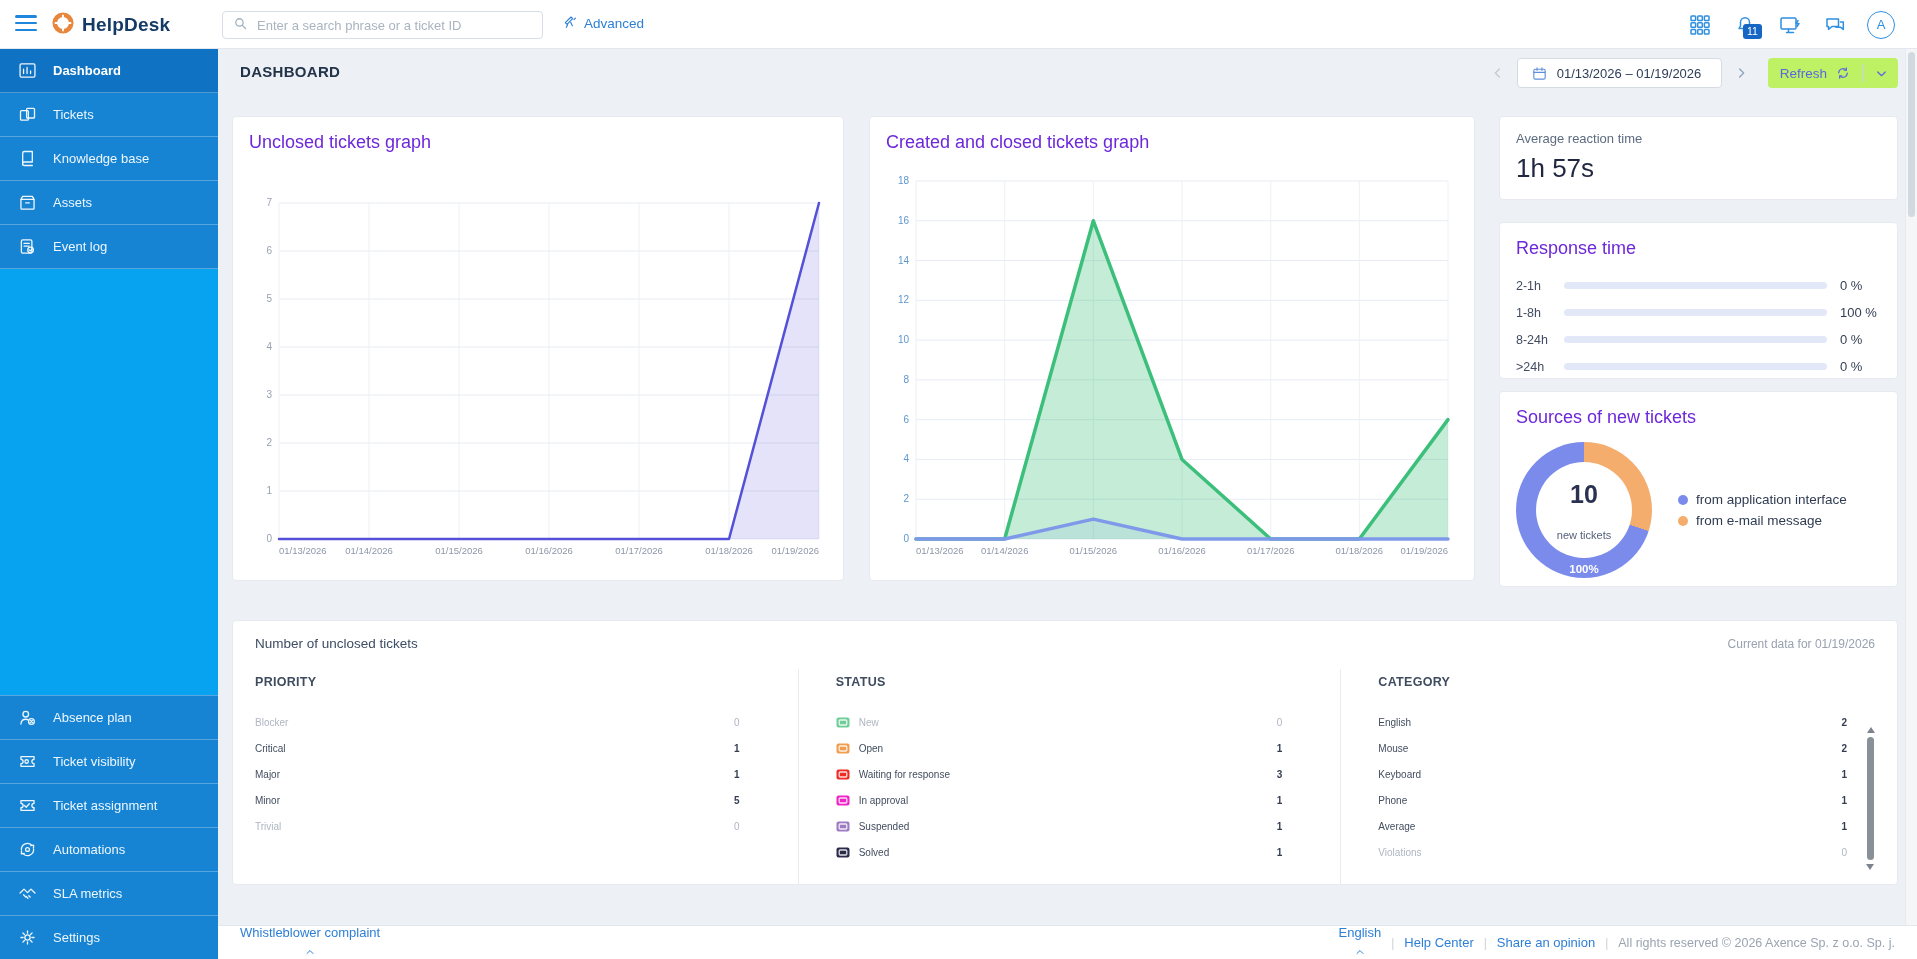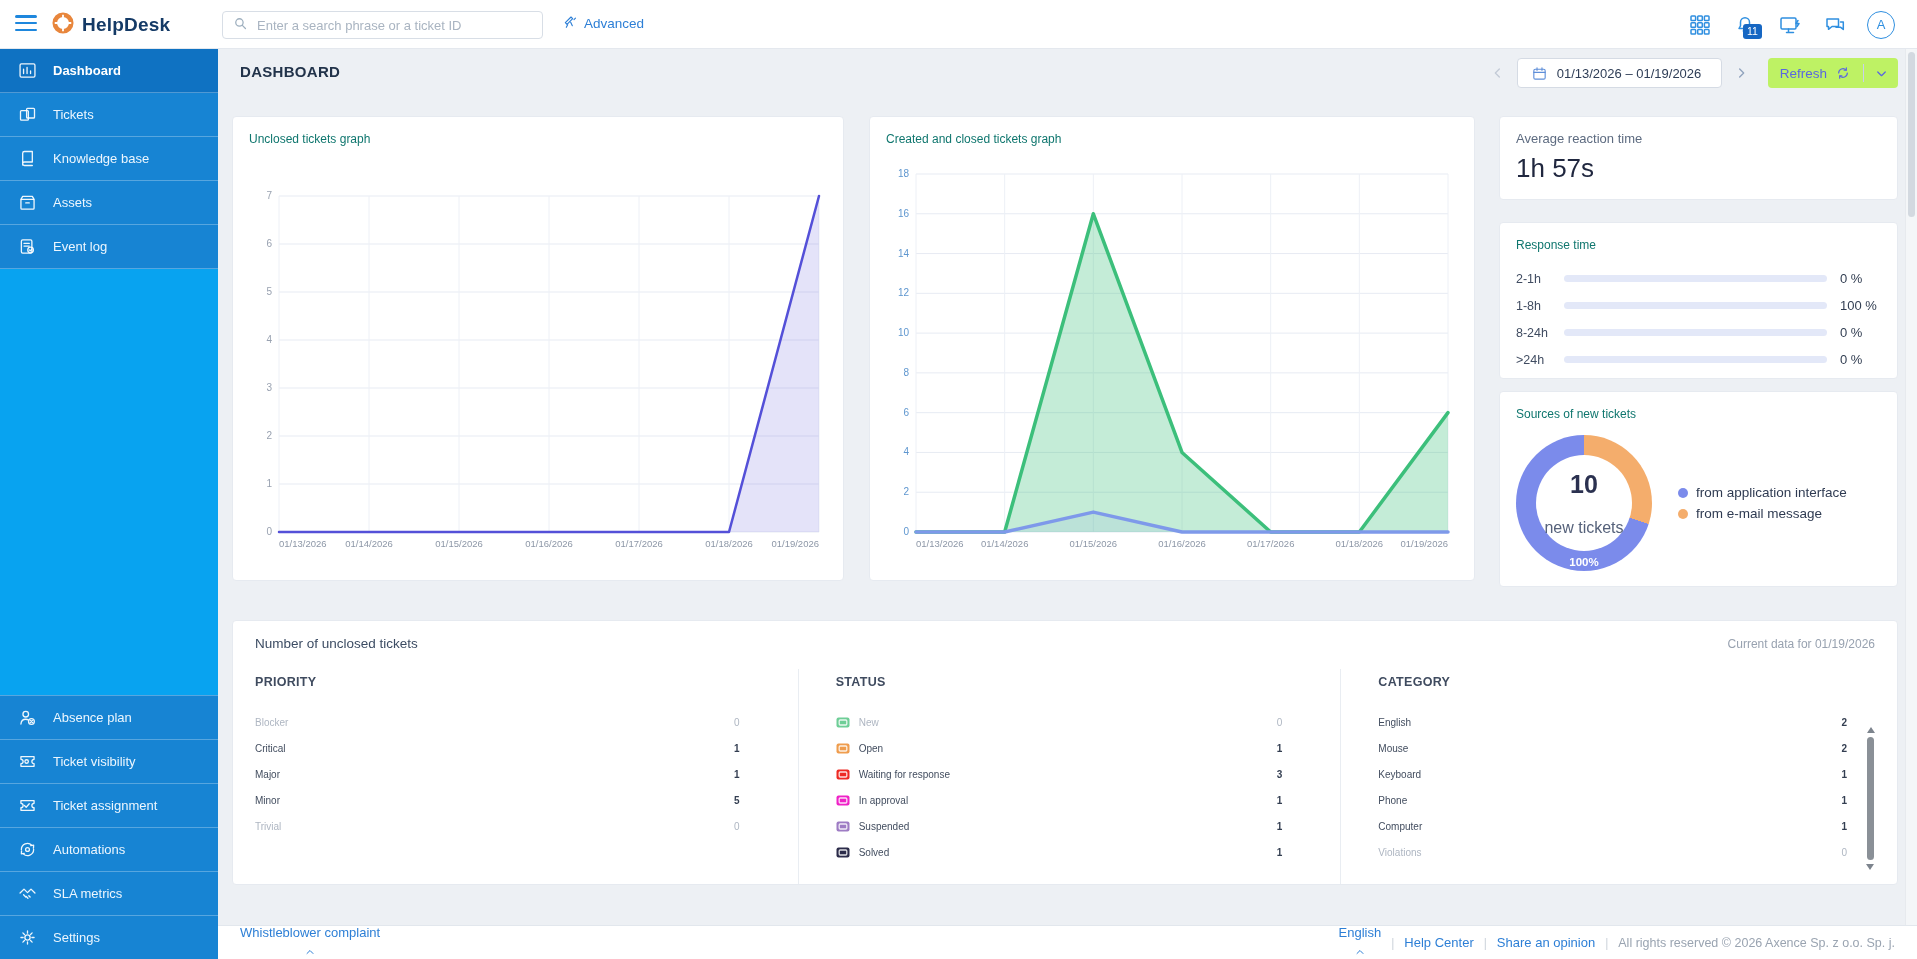--- a/index.html
+++ b/index.html
@@ -42,21 +42,21 @@
   .datebox svg { width:17px; height:17px; stroke:#5f8fd9; fill:none; stroke-width:1.6; stroke-linecap:round; }
   .datebox span { font-size:13px; color:#2e3d56; }
   .refresh-group { height:30px; background:#bef264; border-radius:4px; display:flex; align-items:center; margin-left:8px; }
   .refresh-btn { display:flex; align-items:center; gap:8px; border:none; background:none; color:#5a67e0; font-size:13.5px; padding:0 12px; cursor:pointer; font-family:inherit; }
   .refresh-btn svg { width:16px; height:16px; stroke:#5a67e0; fill:none; stroke-width:1.8; stroke-linecap:round; stroke-linejoin:round; }
   .rg-div { width:1px; height:18px; background:#c9cfee; }
   .caret-btn { border:none; background:none; width:34px; height:30px; cursor:pointer; display:flex; align-items:center; justify-content:center; }
   .caret-btn svg { width:15px; height:15px; stroke:#5a67e0; fill:none; stroke-width:2; stroke-linecap:round; stroke-linejoin:round; }
 
   .card { position:absolute; background:#fff; border:1px solid #e6eaf0; border-radius:4px; }
-  .card-title { font-size:12px; color:#0f766e; padding:15px 16px 0; }
+  .card-title { font-size:18px; color:#6d28d9; padding:15px 16px 0; }
 
   #card-chart0 { left:14px; top:67px; width:612px; height:465px; }
   #card-chart1 { left:651px; top:67px; width:606px; height:465px; }
   #card-avg    { left:1281px; top:67px; width:399px; height:84px; }
   #card-resp   { left:1281px; top:173px; width:399px; height:157px; }
   #card-pie    { left:1281px; top:342px; width:399px; height:196px; }
   #card-table  { left:14px; top:571px; width:1666px; height:265px; overflow:hidden; }
 
   .chart-svg { display:block; margin:2px 14px 0; }
   .ytick { font-size:10px; }
@@ -69,21 +69,21 @@
   .resp-row { display:flex; align-items:center; height:27px; }
   .resp-label { width:48px; font-size:12.5px; color:#404c61; }
   .resp-track { flex:1; height:7px; background:#e3e8f8; border-radius:4px; overflow:hidden; }
   .resp-fill { height:100%; border-radius:4px; }
   .resp-val { width:54px; padding-left:13px; font-size:13px; color:#323e52; }
 
   .pie-body { display:flex; align-items:center; padding:14px 16px 0; gap:26px; }
   .donut { position:relative; width:136px; height:136px; border-radius:50%; flex:none; }
   .donut-hole { position:absolute; left:20px; top:20px; width:96px; height:96px; border-radius:50%; background:#fff; display:flex; flex-direction:column; align-items:center; justify-content:center; }
   .donut-num { font-size:25px; font-weight:600; color:#2b3150; }
-  .donut-sub { font-size:16px; color:#55617a; margin-top:20px; }
+  .donut-sub { font-size:11px; color:#55617a; margin-top:20px; }
   .ring-label { position:absolute; left:50%; bottom:3px; transform:translateX(-50%); color:#fff; font-size:11.5px; font-weight:bold; }
   .legend .litem { display:flex; align-items:center; gap:8px; margin:6px 0; }
   .ldot { width:10px; height:10px; border-radius:50%; flex:none; }
   .ltext { font-size:13.5px; color:#2f3b52; }
 
   .tbl-title { position:absolute; left:22px; top:15px; font-size:13.5px; color:#3c4c63; }
   .tbl-current { position:absolute; right:22px; top:16px; font-size:12px; color:#98a2b0; }
   .table-cols { position:absolute; left:22px; right:14px; top:48px; bottom:0; display:grid; grid-template-columns:1fr 1fr 1fr; }
   .tcol { position:relative; }
   .tcol + .tcol { border-left:1px solid #e9edf2; padding-left:37px; }
@@ -563,21 +563,21 @@
               </div>
               <div class="trow">
                 <span class="tlabel">Keyboard</span>
                 <span class="tval">1</span>
               </div>
               <div class="trow">
                 <span class="tlabel">Phone</span>
                 <span class="tval">1</span>
               </div>
               <div class="trow">
-                <span class="tlabel">Computer</span>
+                <span class="tlabel">Average</span>
                 <span class="tval">1</span>
               </div>
               <div class="trow muted">
                 <span class="tlabel">Violations</span>
                 <span class="tval">0</span>
               </div>
               <div class="trow">
                 <span class="tlabel">Default</span>
                 <span class="tval">2</span>
               </div>

